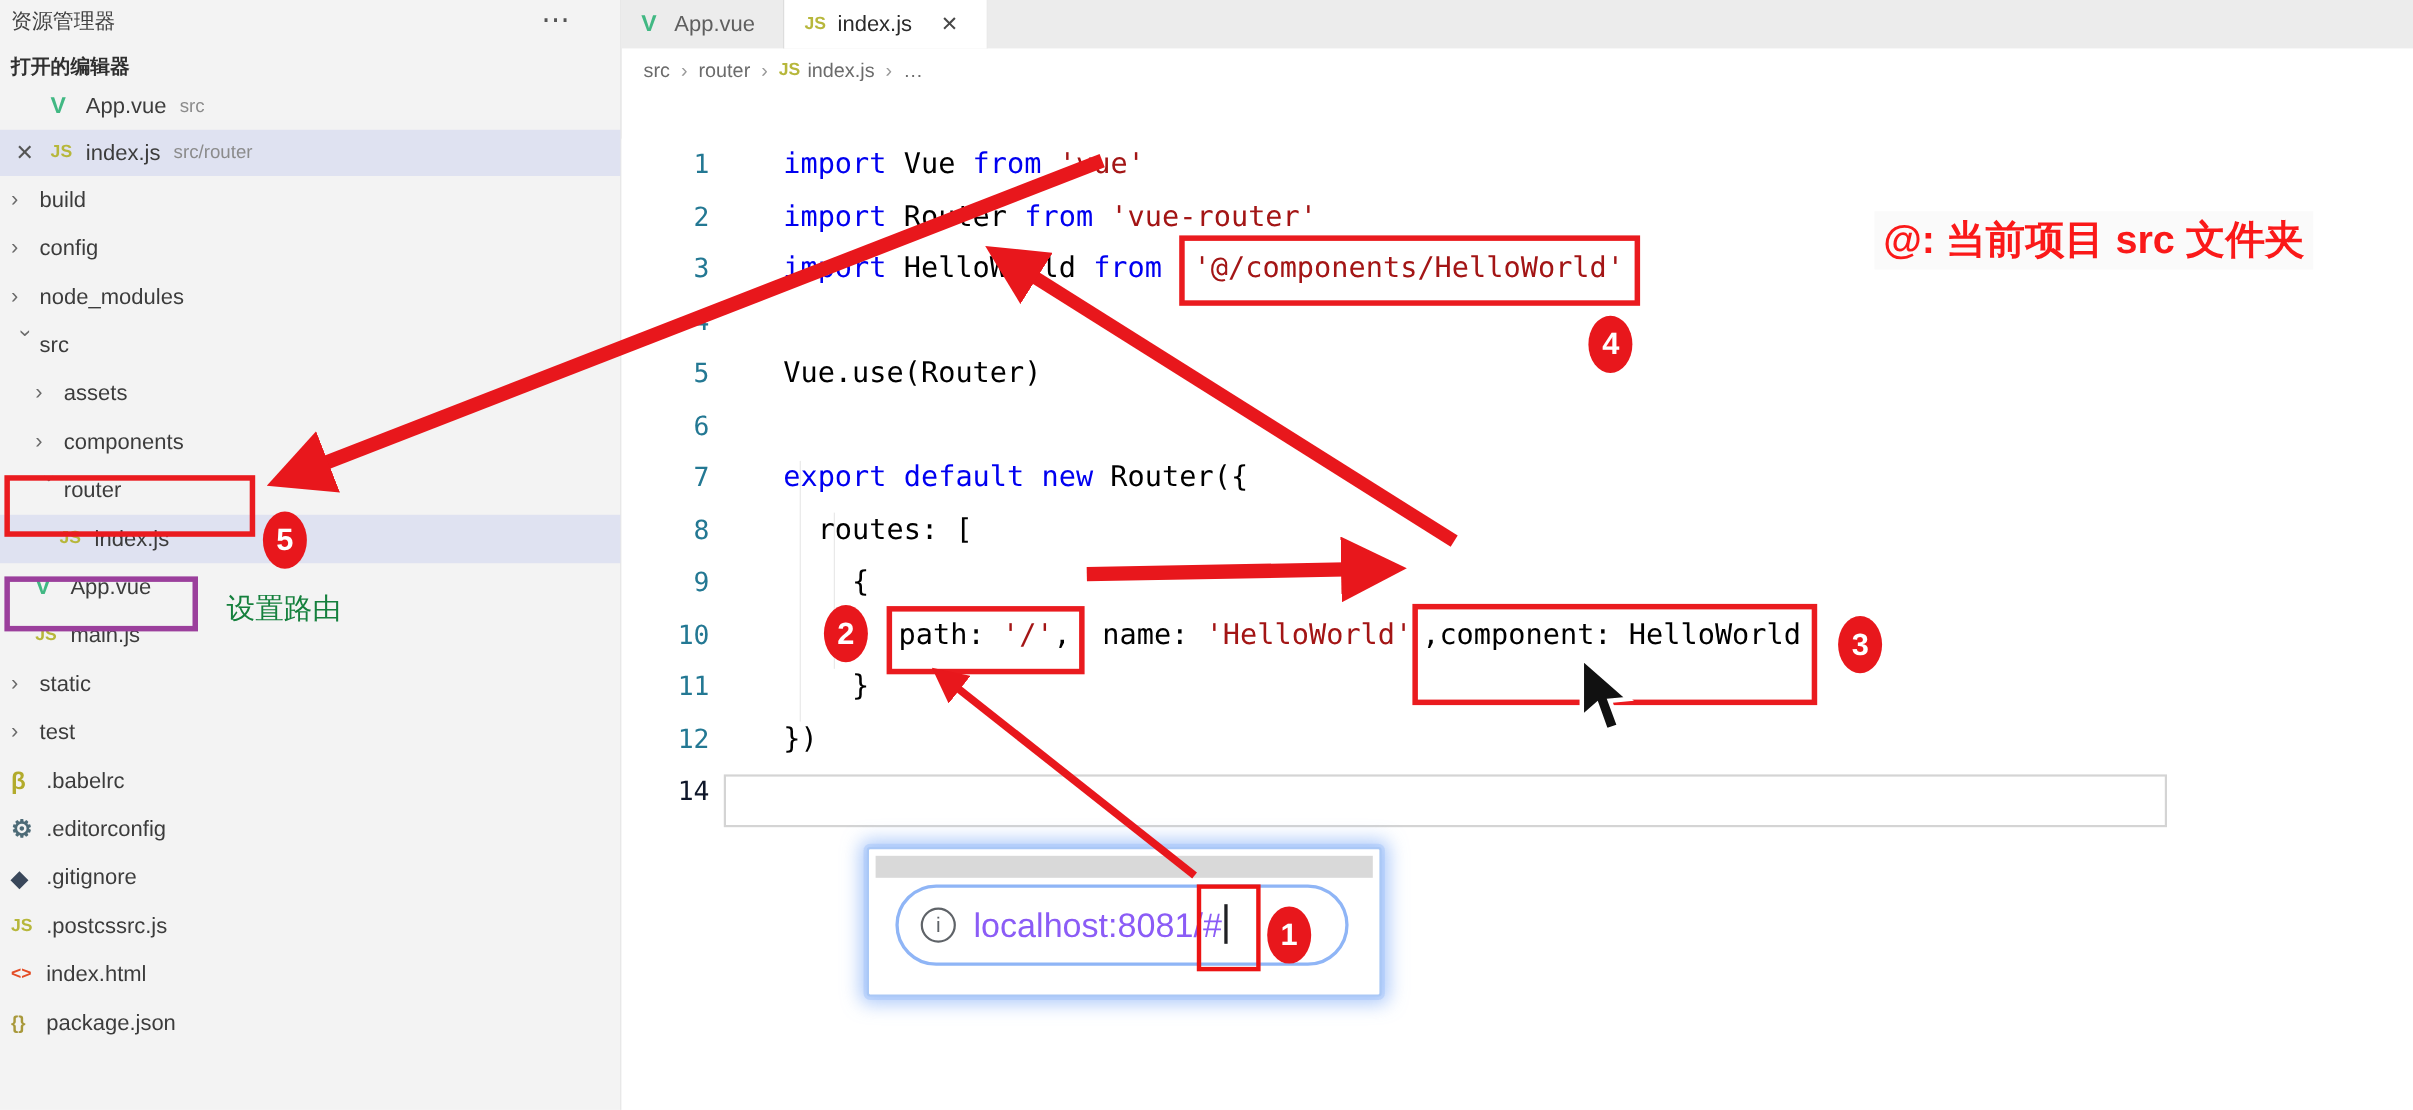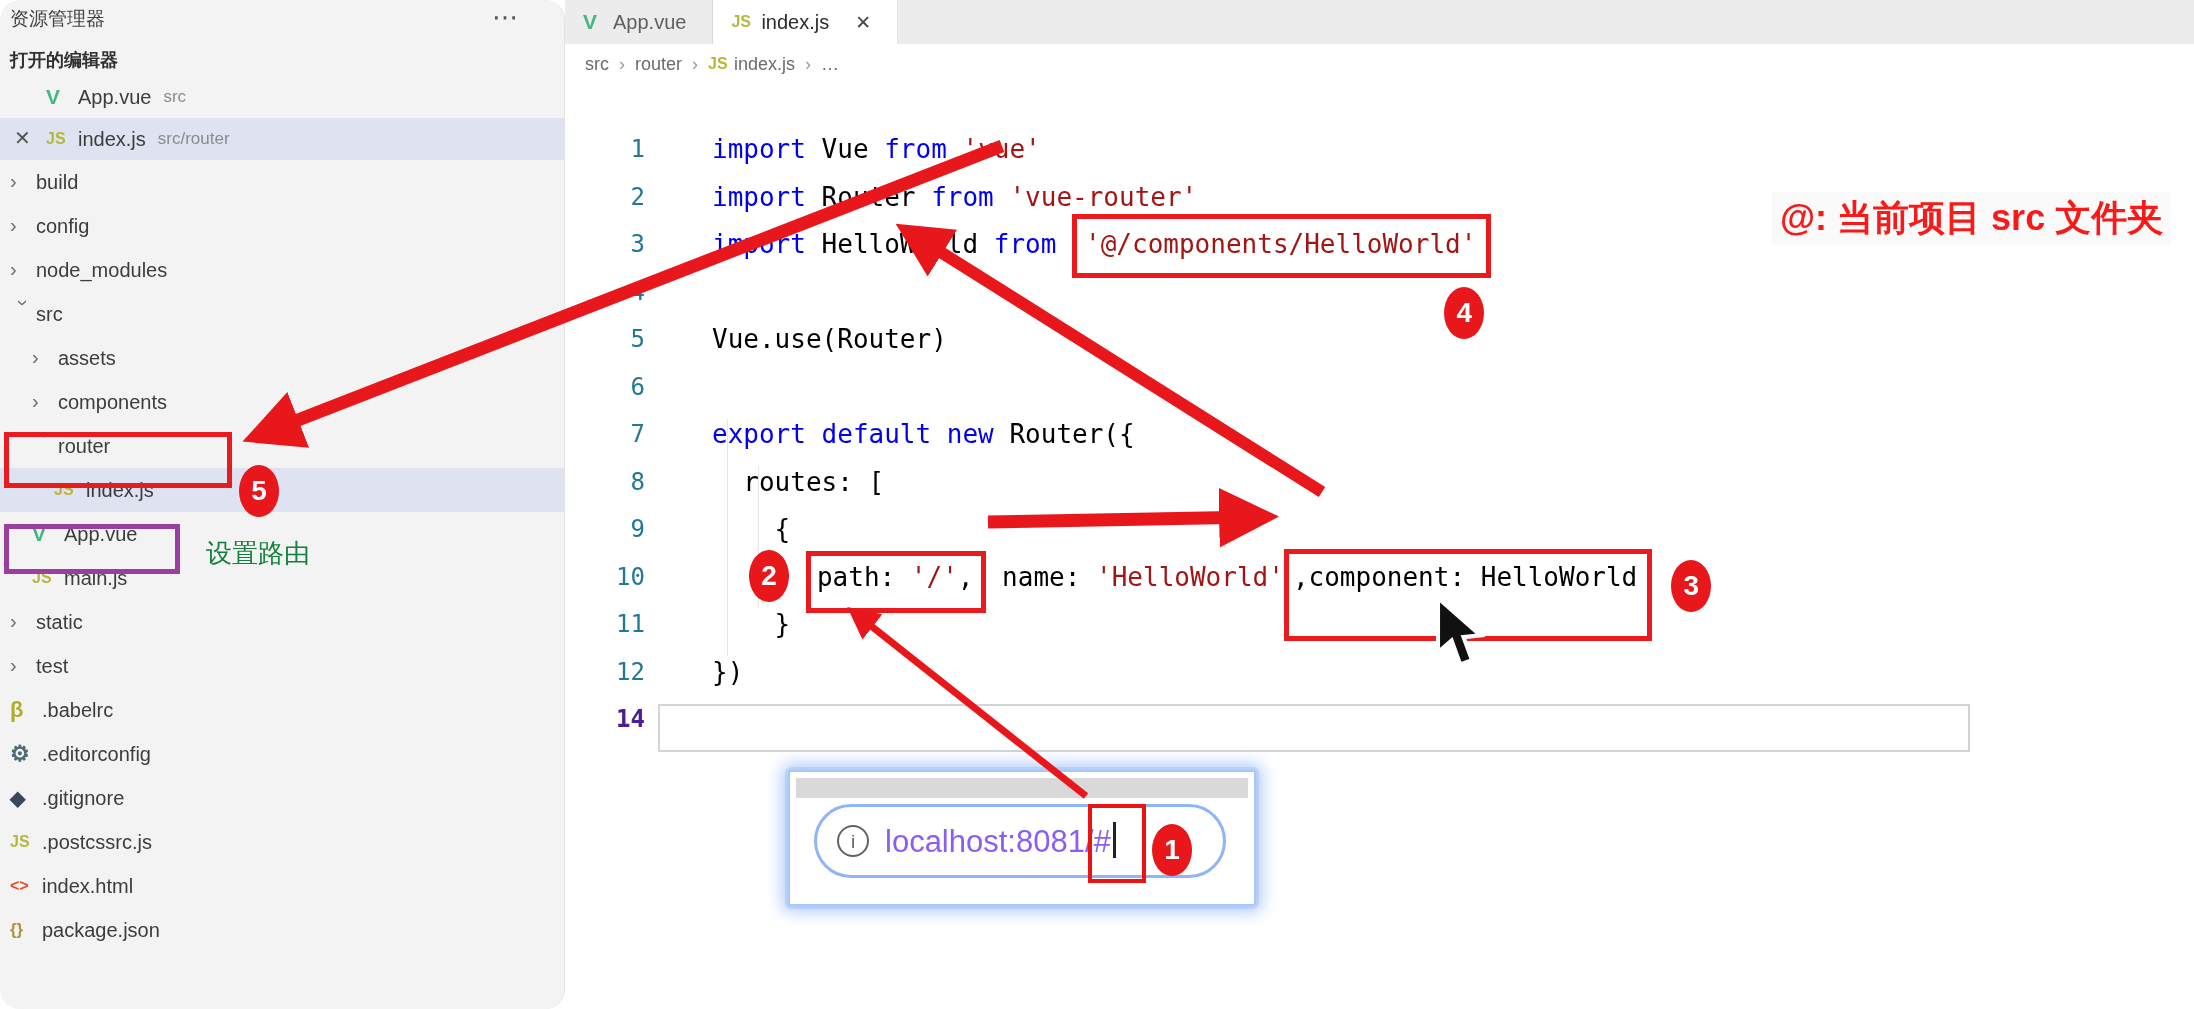--- a/index.html
+++ b/index.html
@@ -2,21 +2,21 @@
 <html><head>
 <meta charset="utf-8">
 <style>
   * { margin:0; padding:0; box-sizing:border-box; }
   html,body { width:2194px; height:1009px; overflow:hidden; background:#fff;
               font-family:"Liberation Sans", sans-serif; }
   #stage { position:relative; width:2194px; height:1009px; background:#fff; }
 
   
   #sidebar { position:absolute; left:0; top:0; width:565px; height:1009px;
-             background:#f3f3f3; border-right:1px solid #e2e2e2;border-radius:20px; }
+             background:#f3f3f3; border-right:1px solid #e2e2e2; }
   .sb-title { position:relative; height:30px; padding:6px 0 0 10px; font-size:19px; color:#424242; }
   .sb-more { position:absolute; right:44px; top:2px; font-size:26px; color:#555; letter-spacing:2px; cursor:pointer; }
   .sb-section-label { margin-top:18px; padding-left:10px; height:28px; font-size:18px;
                       font-weight:bold; color:#2f2f2f; }
   .oe-row { position:relative; height:42px; display:flex; align-items:center; padding-left:46px; font-size:20px; color:#3c3c3c; }
   .oe-row.selected { background:#dfe2f1; }
   .oe-close { position:absolute; left:14px; top:8px; font-size:20px; color:#555; }
   .suffix { margin-left:12px; font-size:17px; color:#8b8b8b; }
   .proj-label { margin-top:4px; padding:10px 0 0 10px; height:44px; font-size:19px; font-weight:bold; color:#222; }
   .tree-row { position:relative; height:44px; display:flex; align-items:center; font-size:20px; color:#3c3c3c; }
@@ -46,21 +46,21 @@
   #breadcrumb { position:absolute; left:585px; top:48px; height:32px; display:flex;
                 align-items:center; font-size:18px; color:#6b6b6b; }
   .bc-sep { margin:0 10px; color:#9a9a9a; }
   #breadcrumb .ficon { width:26px; font-size:14px; }
 
   #code-area { position:absolute; left:565px; top:86px; width:1629px; height:923px; background:#fff;margin-top:40px; }
   .code-line { height:47.5px; line-height:47.5px; white-space:pre;
                font-family:"DejaVu Sans Mono", monospace; font-size:26px; color:#000; }
   .gutter { display:inline-block; width:80px; text-align:right; color:#237893;
             font-size:24px; vertical-align:top; }
-  .code-line.active .gutter { color:#4c1d95; font-weight:bold; }
+  .code-line.active .gutter { color:#0f172a; font-weight:normal; }
   .code-text { margin-left:67px; }
   .kw  { color:#0000f0; }
   .str { color:#a31515; }
   .p   { color:#000000; }
 
   #active-line-box { position:absolute; left:658px; top:704px; width:1312px; height:48px;
                      border:2px solid #d4d4d4; }
   .indent-guide { position:absolute; width:1px; background:#e7e7e7; }
 
   
@@ -71,21 +71,21 @@
 
   
   .circ { position:absolute; width:40px; height:52px; background:#e8171c; border-radius:50%;
           color:#fff; font-family:"Liberation Sans", sans-serif; font-size:28px; font-weight:bold;
           text-align:center; line-height:52px; z-index:40; }
   .annbox.b2 .circ { left:-62px; top:-6px; }
   .annbox.b3 .circ { right:-64px; top:6px; }
   .annbox.b4 .circ { right:2px; bottom:-66px; }
   #components-box .circ { right:-52px; bottom:-34px; }
 
-  #note-right { position:absolute; left:1772px; top:192px; font-size:36px; font-weight:bold;
+  #note-right { position:absolute; left:1704px; top:192px; font-size:36px; font-weight:bold;
                 color:#fa1919; background:#fafafa; padding:2px 8px; white-space:nowrap; }
 
   
   #browser { position:absolute; left:788px; top:770px; width:468px; height:136px; background:#fff;
              border:2px solid #aac8f6; border-radius:3px; z-index:30;
              box-shadow:0 0 0 3px rgba(150,185,250,.35), 0 0 16px 6px rgba(110,160,245,.55); }
   #browser-topbar { position:absolute; left:6px; right:6px; top:6px; height:20px; background:#d9d9d9; }
   #url-pill { position:absolute; left:24px; top:32px; width:412px; height:74px;
               border:3px solid #8fb5f6; border-radius:40px; display:flex; align-items:center;
               padding-left:20px; background:#fff; }

